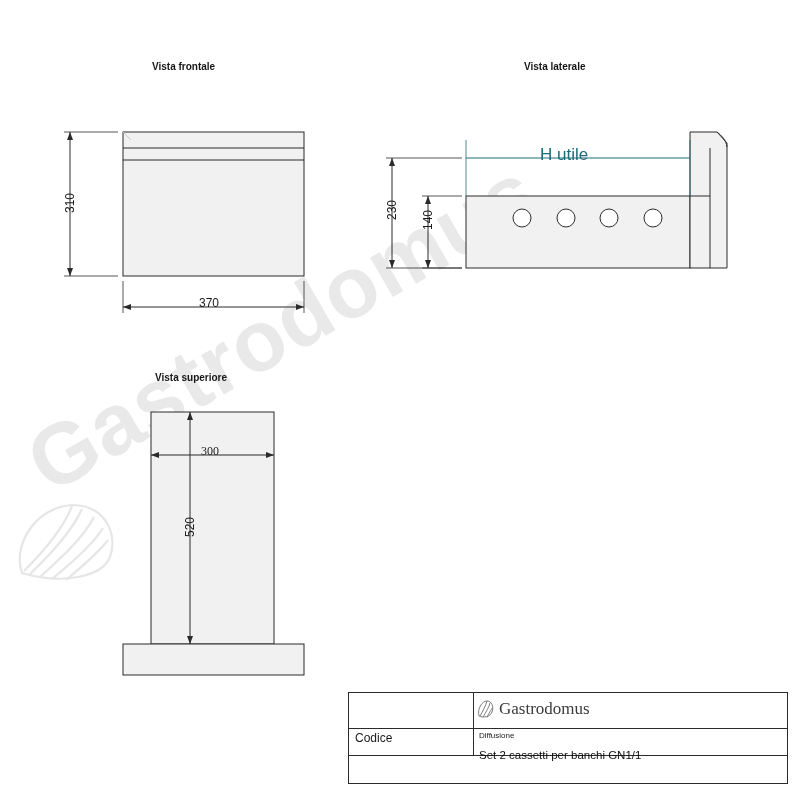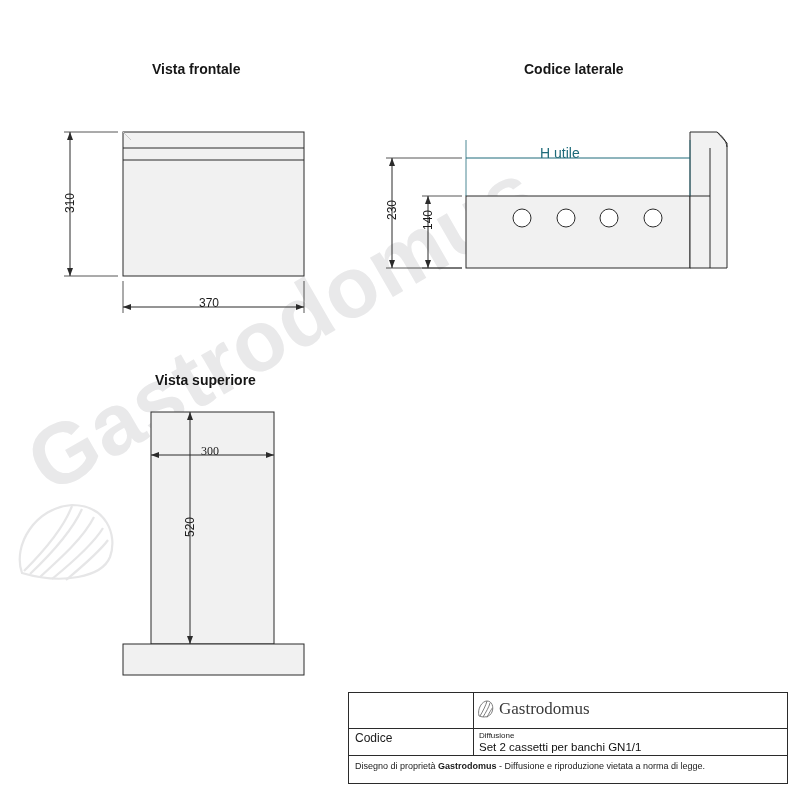--- a/index.html
+++ b/index.html
@@ -31,38 +31,38 @@
     font-size: 86px;
     font-weight: bold;
     color: #e9e9ea;
     transform: rotate(-30deg);
     transform-origin: left center;
     white-space: nowrap;
     letter-spacing: 1px;
   }
   .view-title {
     position: absolute;
-    font-size: 14px;
+    font-size: 10px;
     font-weight: bold;
     color: #161616;
     white-space: nowrap;
   }
   .dim-label {
     position: absolute;
     font-size: 12px;
     color: #1a1a1a;
     white-space: nowrap;
   }
   .dim-label.vert {
     transform: rotate(-90deg);
     transform-origin: center center;
   }
   .futile {
     position: absolute;
-    font-size: 14px;
+    font-size: 17px;
     color: #1e6b7a;
     white-space: nowrap;
   }
   svg.draw {
     position: absolute;
     left: 0;
     top: 0;
     width: 800px;
     height: 800px;
     pointer-events: none;
@@ -125,21 +125,21 @@
   .tb-descr-label {
     position: absolute;
     left: 130px;
     top: 38px;
     font-size: 8px;
     color: #1a1a1a;
   }
   .tb-descr-value {
     position: absolute;
     left: 130px;
-    top: 48px;
+    top: 56px;
     font-size: 11.5px;
     color: #111;
   }
   .tb-footer {
     position: absolute;
     left: 6px;
     top: 68px;
     font-size: 9px;
     color: #1a1a1a;
     white-space: nowrap;
@@ -229,21 +229,21 @@
       <path d="M151 455 l8 -3 v6 z" fill="#2b2b2b" stroke="none"></path>
       <path d="M274 455 l-8 -3 v6 z" fill="#2b2b2b" stroke="none"></path>
 
       <line x1="190" y1="412" x2="190" y2="644"></line>
       <path d="M190 412 l-3 8 h6 z" fill="#2b2b2b" stroke="none"></path>
       <path d="M190 644 l-3 -8 h6 z" fill="#2b2b2b" stroke="none"></path>
     </g>
   </svg>
 
   <div class="view-title" style="left:152px; top:61px;">Vista frontale</div>
-  <div class="view-title" style="left:524px; top:61px;">Codice laterale</div>
+  <div class="view-title" style="left:524px; top:61px;">Vista laterale</div>
   <div class="view-title" style="left:139px; top:372px;margin-left:16px;">Vista superiore</div>
 
   <div class="dim-label vert" style="left:50px; top:196px; width:40px; text-align:center;">310</div>
   <div class="dim-label" style="left:199px; top:296px;">370</div>
 
   <div class="dim-label vert" style="left:372px; top:203px; width:40px; text-align:center;">230</div>
   <div class="dim-label vert" style="left:408px; top:213px; width:40px; text-align:center;">140</div>
   <div class="futile" style="left:540px; top:145px;">H utile</div>
 
   <div class="dim-label" style="left:201px; top:444px;font-family:Liberation Serif, serif;">300</div>
@@ -263,16 +263,15 @@
           <path d="M10 18.4 C 12 14, 14 11, 15.4 9"></path>
         </g>
       </svg>
       <span class="tb-logo-text">Gastrodomus</span>
     </div>
 
     <div class="tb-codice">Codice</div>
     <div class="tb-descr-label">Diffusione</div>
     <div class="tb-descr-value">Set 2 cassetti per banchi GN1/1</div>
 
-    <div class="tb-footer"><span>Disegno di proprietà </span><b>Gastrodomus</b><span> - Diffusione e riproduzione vietata a norma di legge.</span></div>
   </div>
 
 </div>
 
 </body></html>

